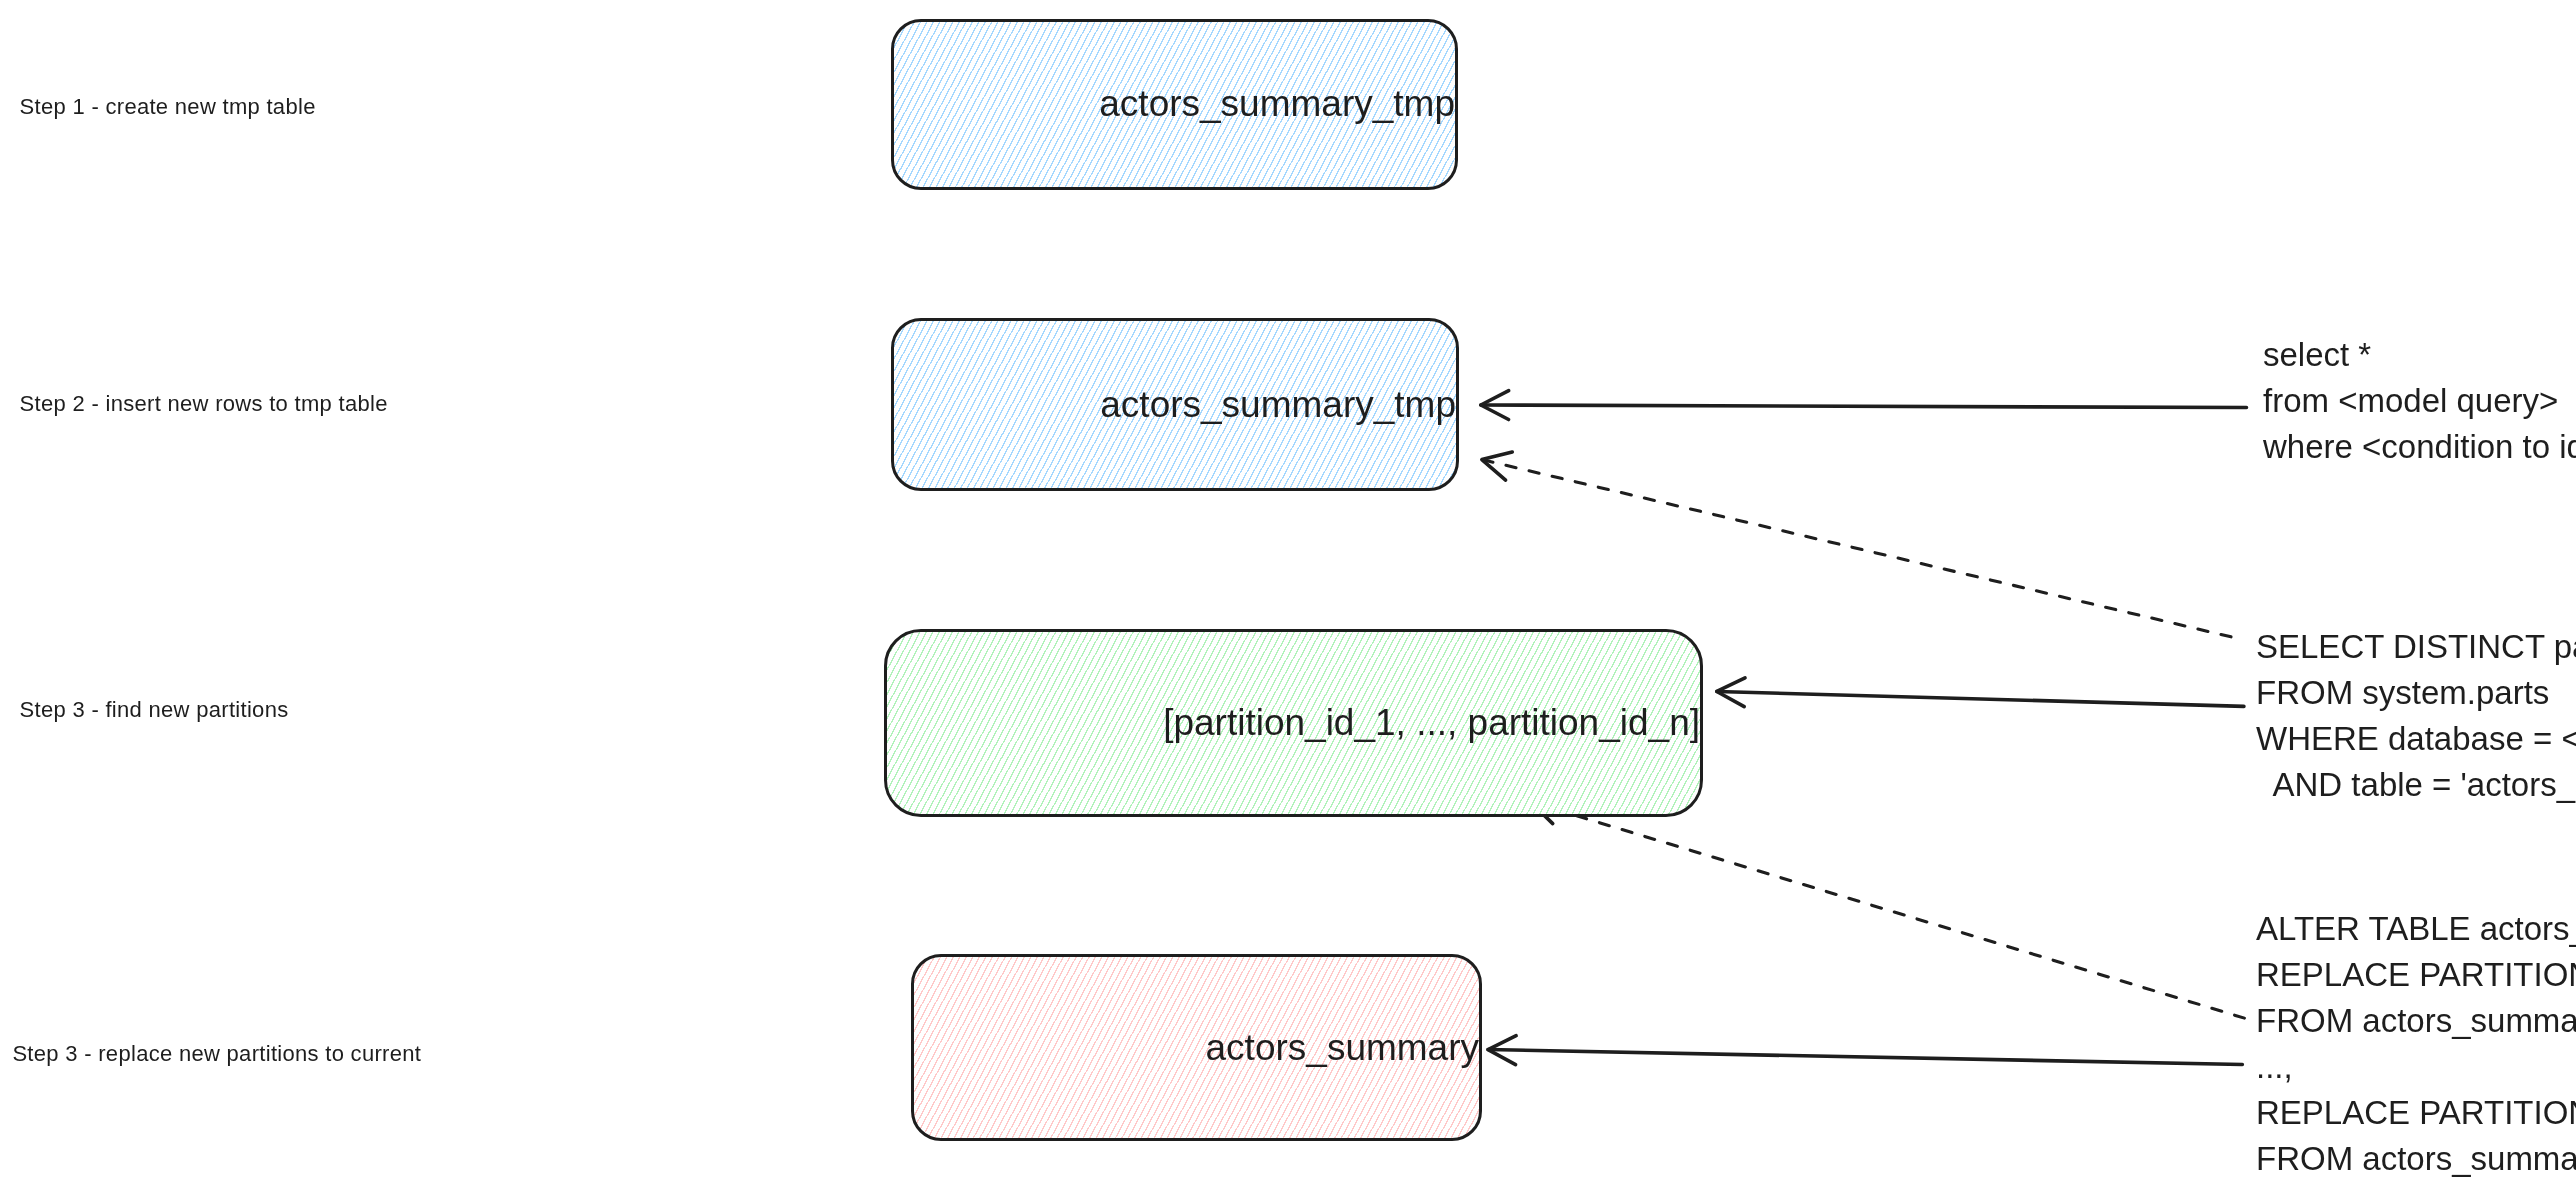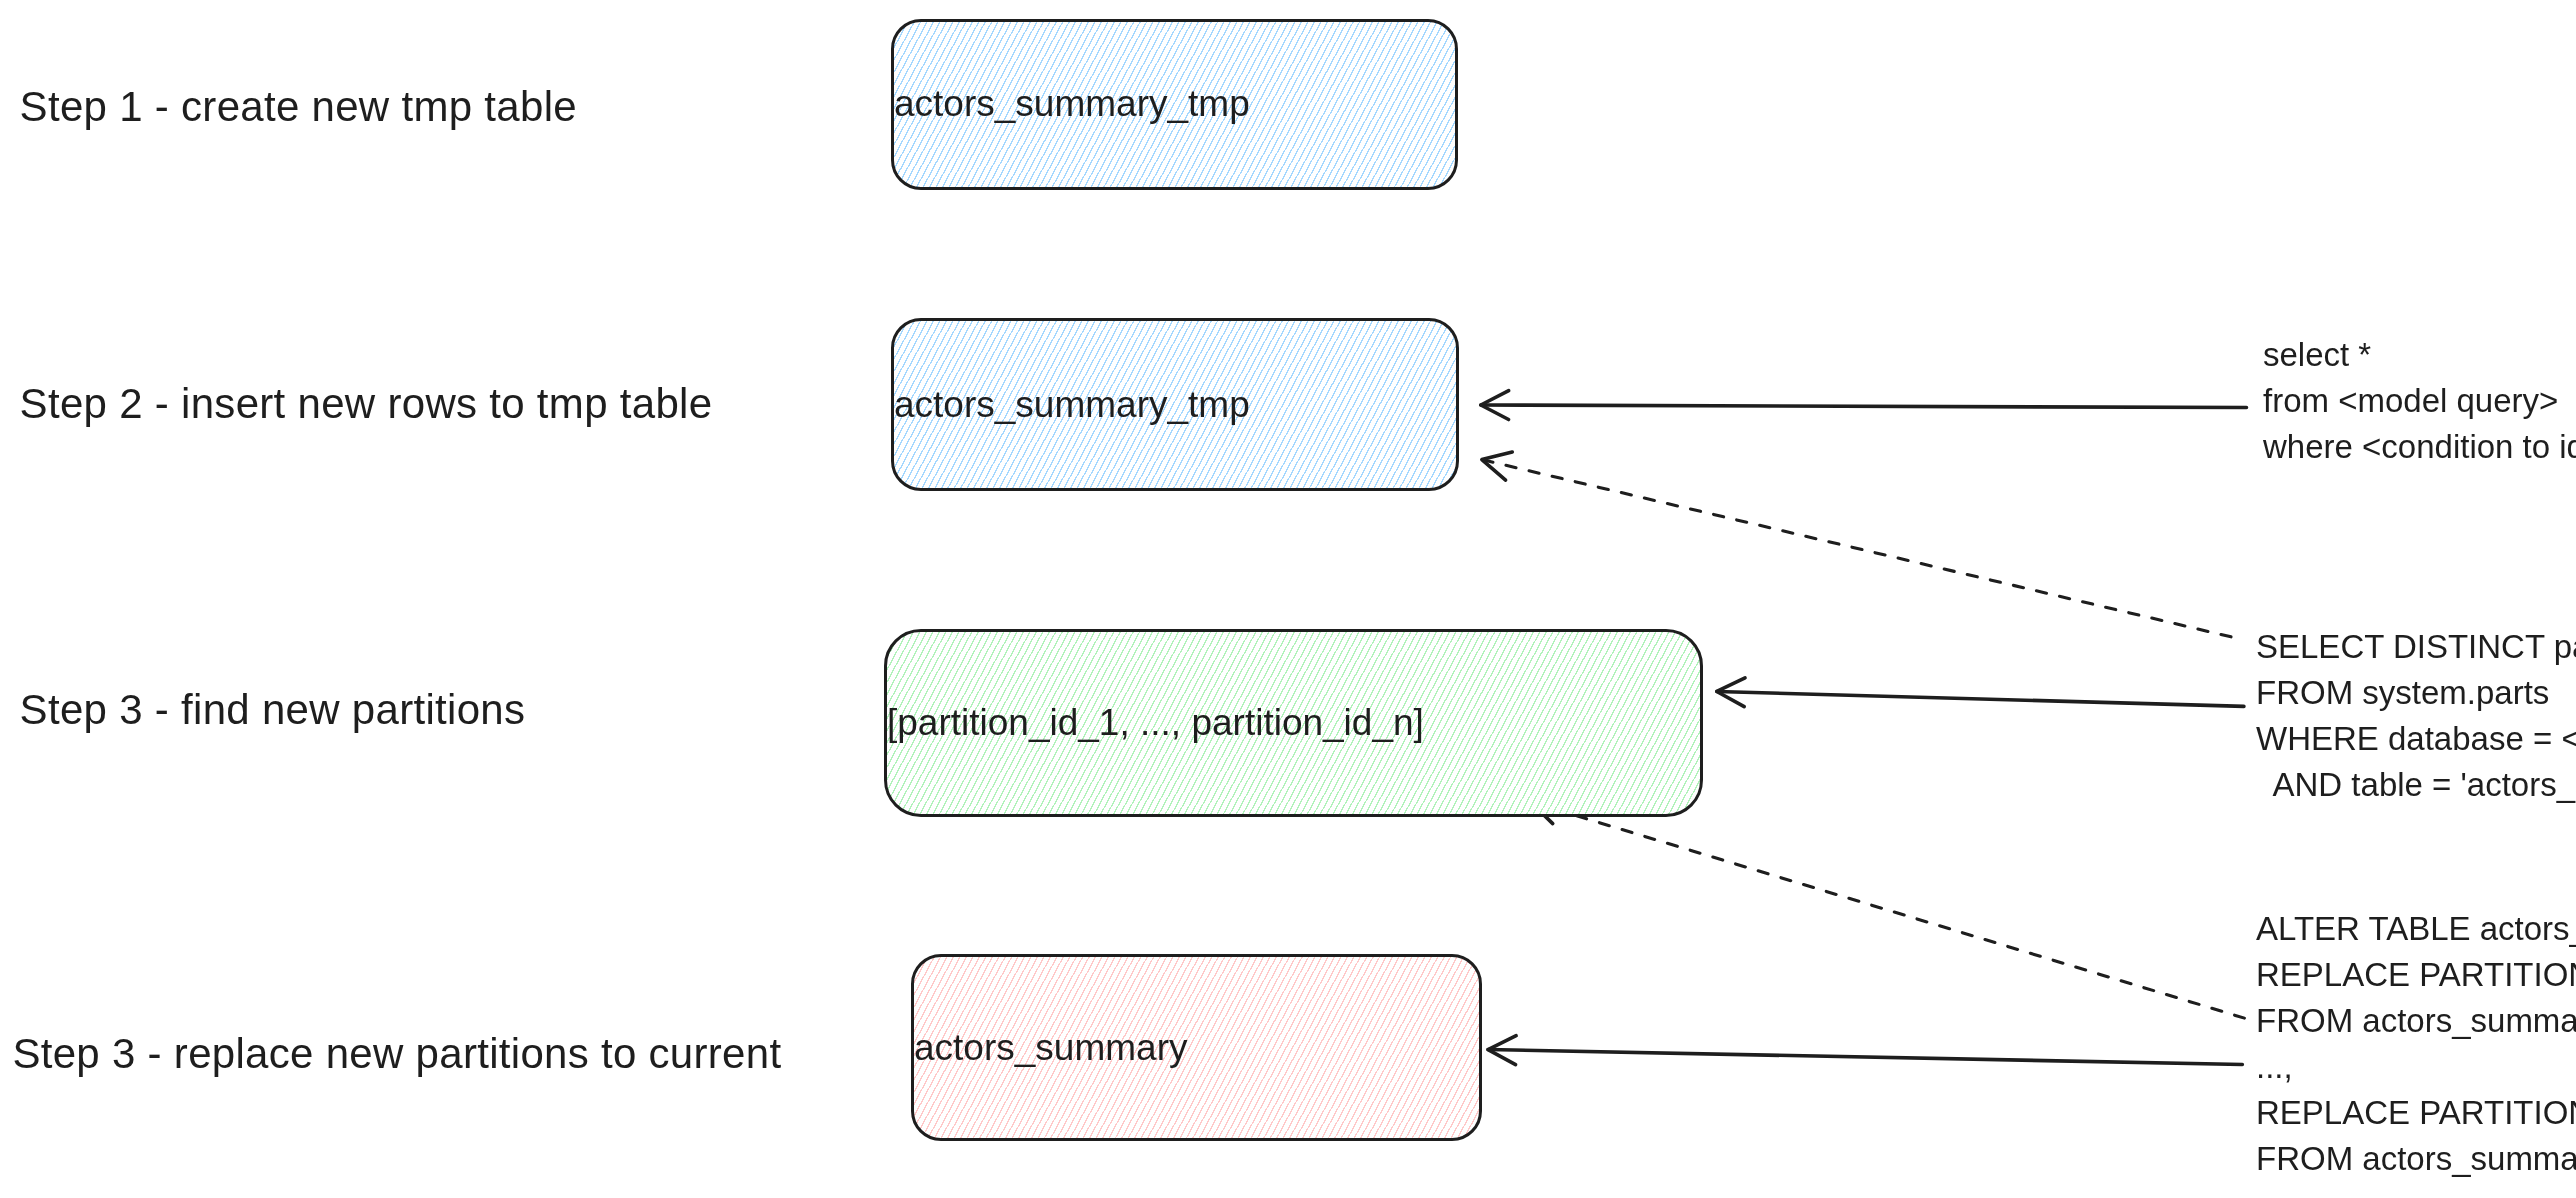--- a/index.html
+++ b/index.html
@@ -10,28 +10,28 @@
     width: 3650px; height: 1199px; overflow: hidden;
     font-family: "Liberation Sans", sans-serif;
     color: var(--ink, #1e1e1e);
   }
   .canvas { position: relative; width: 3650px; height: 1199px; }
 
   .arrows { position: absolute; left: 0; top: 0; width: 3650px; height: 1199px; }
 
   .step-label {
     position: absolute;
-    font-size: 42px; line-height: 42px;
+    font-size: 22px; line-height: 42px;
     white-space: nowrap; letter-spacing: 0.3px;
   }
 
   .node {
     position: absolute; box-sizing: border-box;
     border: 3.6px solid var(--ink, #1e1e1e);
-    display: flex; align-items: center; justify-content: flex-start;
+    display: flex; align-items: center; justify-content: flex-end;
     font-size: 37px; white-space: nowrap;
     background-color: #ffffff;
   }
   .node.blue {
     border-radius: 30px;
     background-image: repeating-linear-gradient(118deg, var(--blue, #a5d8ff) 0 1.3px, transparent 1.3px 5.7px);
   }
   .node.green {
     border-radius: 37px;
     background-image: repeating-linear-gradient(118deg, var(--green, #b2f2bb) 0 1.3px, transparent 1.3px 5.7px);

